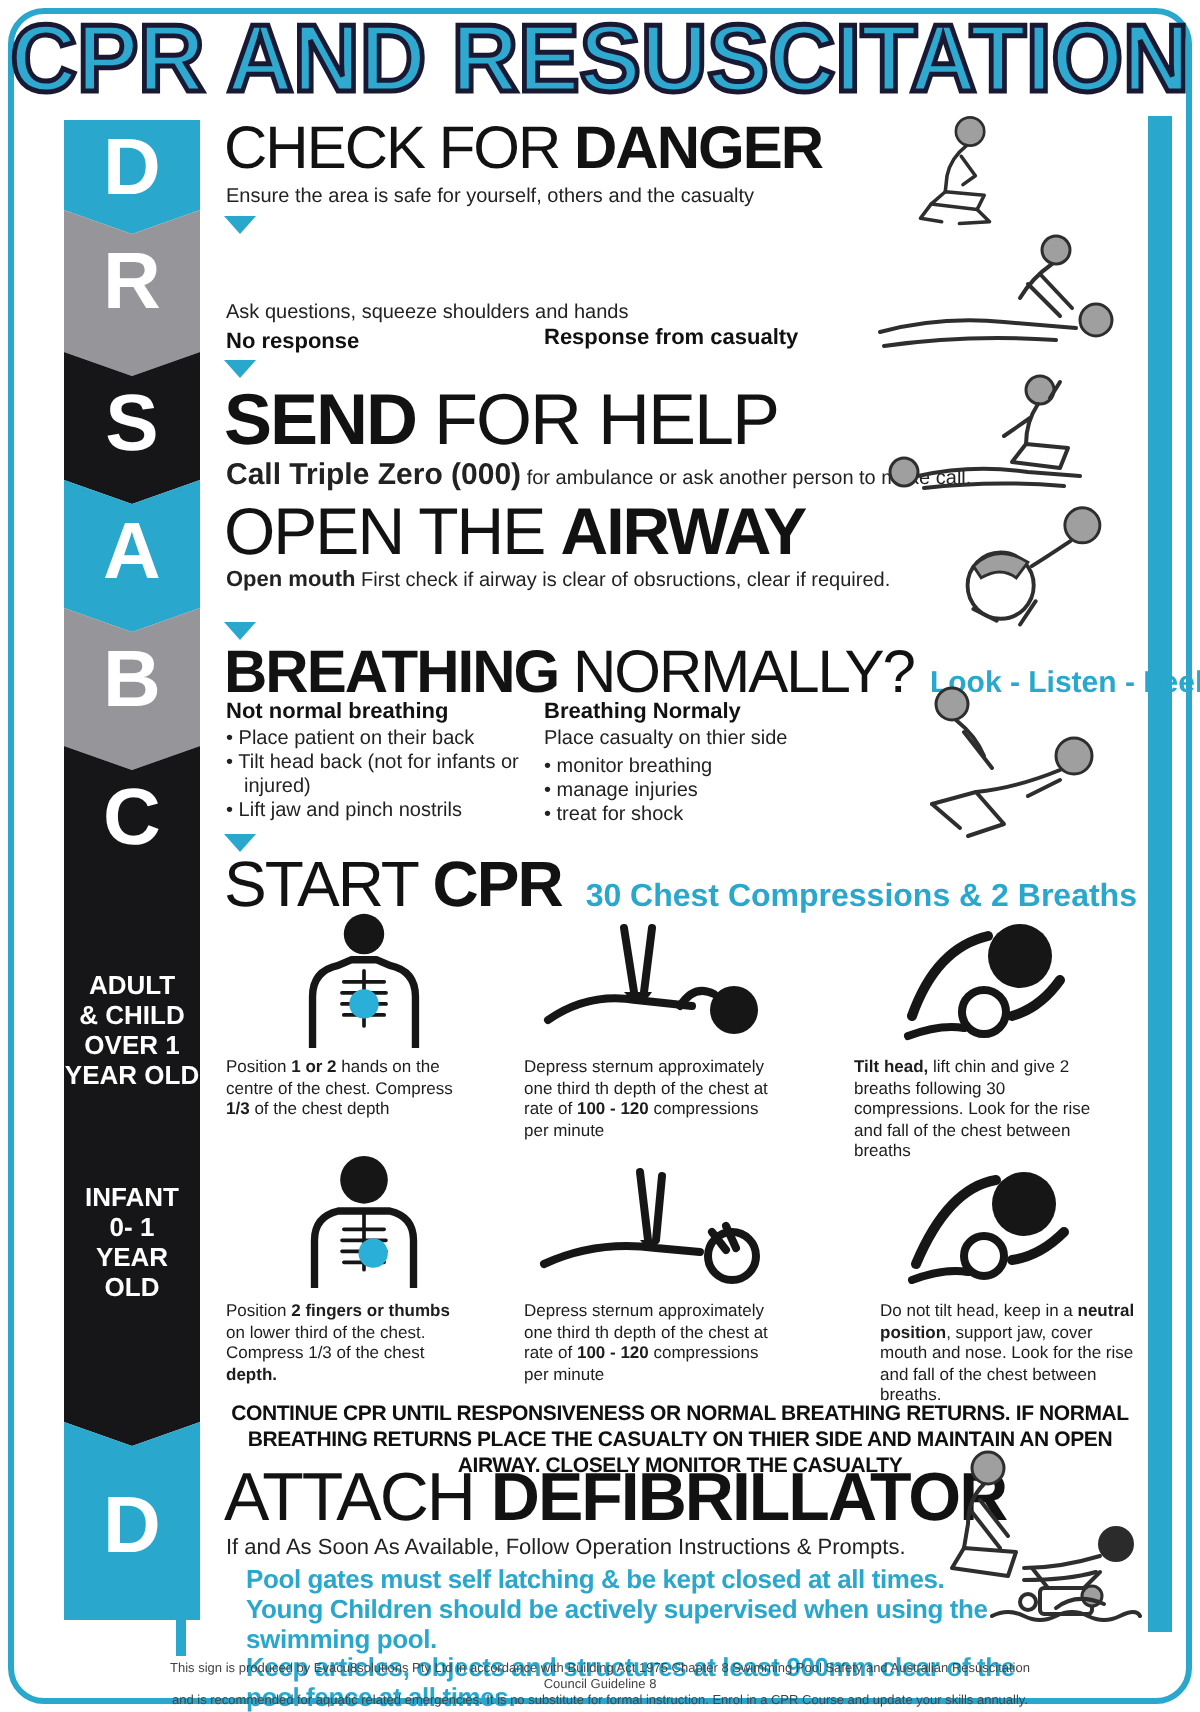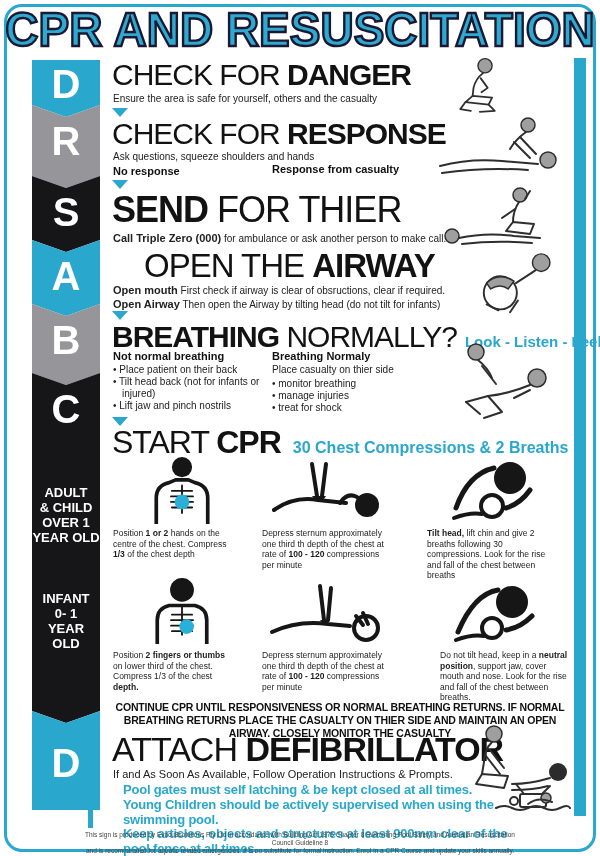--- a/index.html
+++ b/index.html
@@ -18,21 +18,21 @@
   .title{
     top:4px;left:0;width:100%;text-align:center;
     font-size:46px;font-weight:800;letter-spacing:0px;line-height:50px;
     color:#2FA9D0;-webkit-text-stroke:2.4px #191933;white-space:nowrap;
     transform:scaleY(1.04);
   }
   
   .h{color:#121212;line-height:1;letter-spacing:-1px;white-space:nowrap;}
   .h .lt{font-weight:400;}
   .h .hv{font-weight:bold;}
-  .h30{font-size:30px;} .h33{font-size:33px;margin-left:32px;} .h36{font-size:36px;} .h32{font-size:32px;text-align:center;} .h34{font-size:34px;}
+  .h30{font-size:30px;} .h33{font-size:33px;} .h36{font-size:36px;} .h32{font-size:32px;text-align:center;} .h34{font-size:34px;}
   .sub{font-size:10px;line-height:12px;color:#222;}
   .lbl{font-size:11px;font-weight:bold;color:#111;}
   .mini{font-size:9.5px;line-height:11px;color:#222;}
   .tri{width:0;height:0;border-left:8px solid transparent;border-right:8px solid transparent;border-top:9px solid var(--cyan);}
   .li{padding-left:9px;text-indent:-9px;}
   .li::before{content:"• ";}
   .boldlead{font-weight:bold;}
   .cyantx{color:var(--cyan);font-weight:bold;}
   
   .cell{font-size:8.5px;line-height:10.5px;color:#1d1d1d;}
@@ -105,32 +105,30 @@
         <div class="ltr">D</div>
       </div>
   </div>
 
   <div class="pos rightbar"></div>
 
   <div class="pos h h30" style="left:112px;top:60px"><span class="lt">CHECK FOR </span><span class="hv">DANGER</span></div>
   <div class="pos sub" style="left:113px;top:93px">Ensure the area is safe for yourself, others and the casualty</div>
   <div class="pos tri" style="left:112px;top:108px"></div>
 
-  <div class="pos h h30" style="left:112px;top:119px"><span class="lt">CHECK FOR </span><span class="hv">RESPONSE</span></div>
   <div class="pos sub" style="left:113px;top:151px">Ask questions, squeeze shoulders and hands</div>
   <div class="pos lbl" style="left:113px;top:165px">No response</div>
   <div class="pos lbl" style="left:272px;top:163px">Response from casualty</div>
   <div class="pos tri" style="left:112px;top:180px"></div>
 
-  <div class="pos h h36" style="left:112px;top:192px"><span class="hv">SEND</span><span class="lt"> FOR THIER</span></div>
-  <div class="pos sub" style="left:113px;top:232px"><span class="boldlead" style="font-size:11px">Call Triple Zero (000)</span><span> for ambulance or ask another person to make call.</span></div>
+  <div class="pos h h36" style="left:112px;top:192px"><span class="hv">SEND</span><span class="lt"> FOR HELP</span></div>
+  <div class="pos sub" style="left:113px;top:232px"><span class="boldlead" style="font-size:15px">Call Triple Zero (000)</span><span> for ambulance or ask another person to make call.</span></div>
 
   <div class="pos h h33" style="left:112px;top:249px"><span class="lt">OPEN THE </span><span class="hv">AIRWAY</span></div>
   <div class="pos sub" style="left:113px;top:284px"><span class="boldlead" style="font-size:11px">Open mouth</span><span>  First check if airway is clear of obsructions, clear if required.</span></div>
-  <div class="pos sub" style="left:113px;top:298px"><span class="boldlead" style="font-size:11px">Open Airway</span><span> Then open the Airway by tilting head (do not tilt for infants)</span></div>
   <div class="pos tri" style="left:112px;top:311px"></div>
 
   <div class="pos h h30" style="left:112px;top:322px"><span class="hv">BREATHING</span><span class="lt"> NORMALLY?</span><span class="cyantx" style="font-size:15px;letter-spacing:0;margin-left:8px">Look - Listen - Feel</span></div>
   <div class="pos" style="left:113px;top:350px;width:152px">
     <div class="lbl">Not normal breathing</div>
     <div class="sub" style="margin-top:2px">
         <div class="li">Place patient on their back</div>
         <div class="li">Tilt head back (not for infants or injured)</div>
         <div class="li">Lift jaw and pinch nostrils</div>
       </div>

